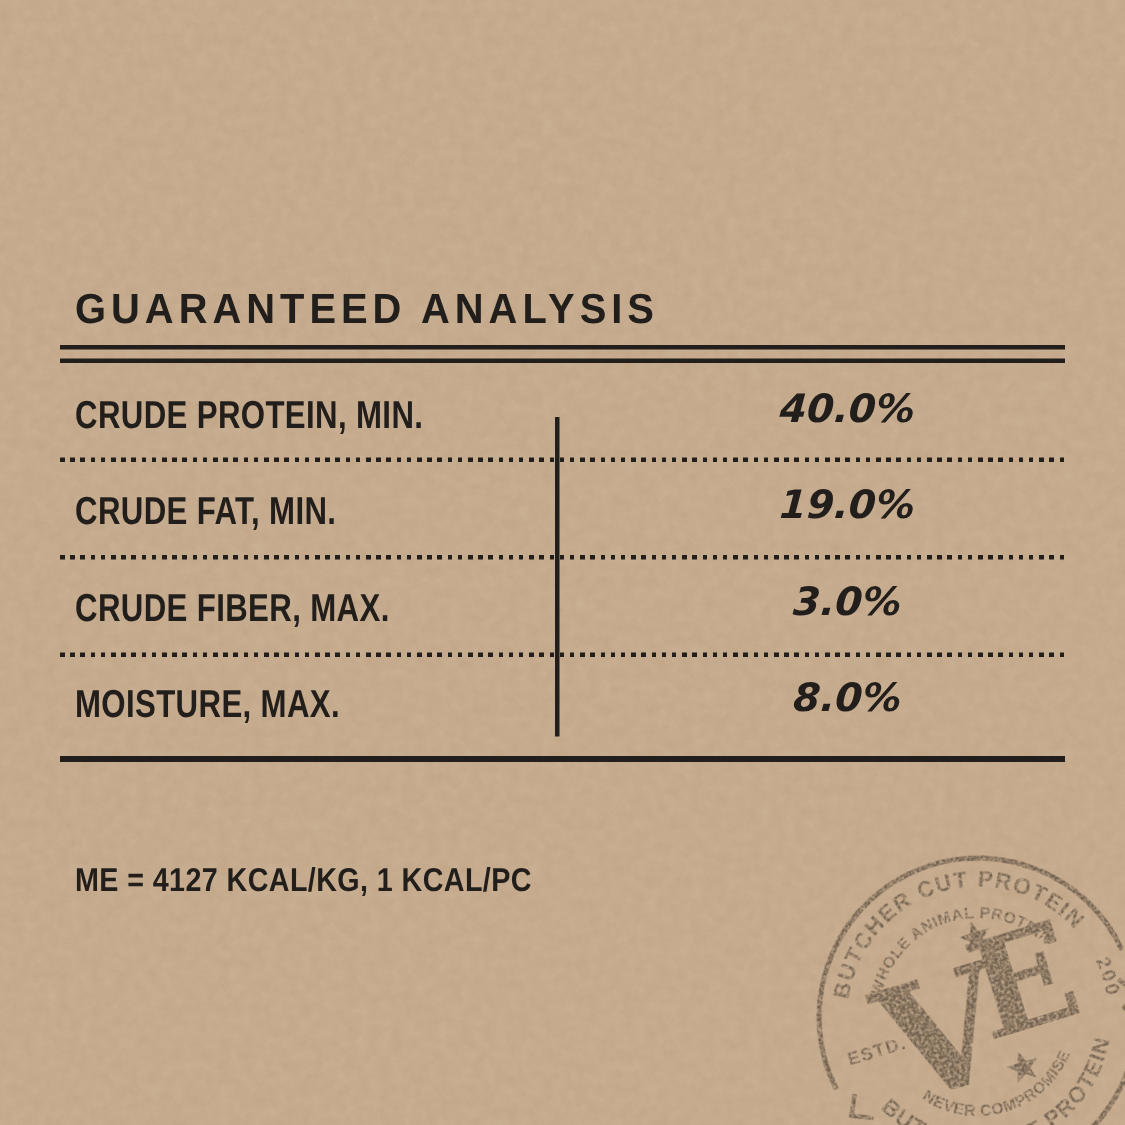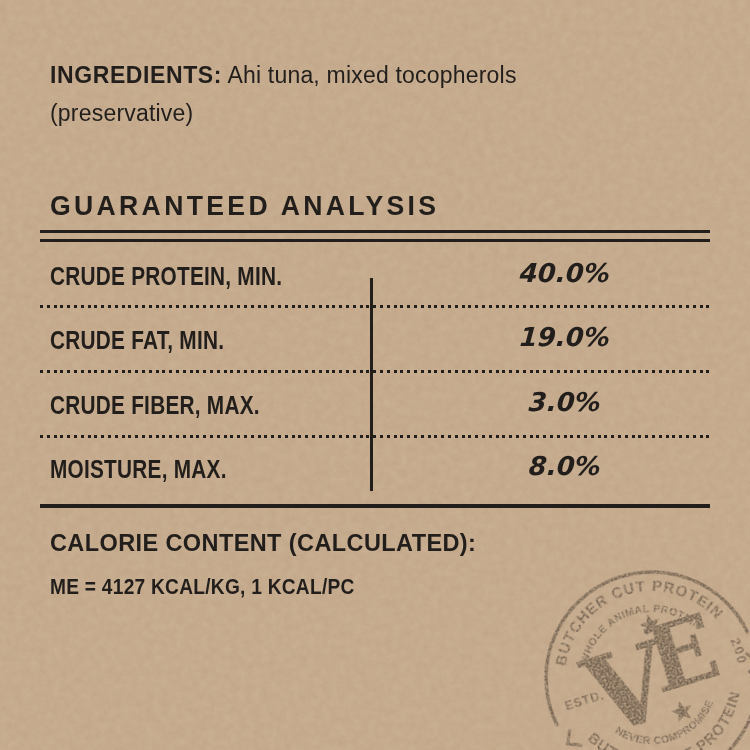--- a/index.html
+++ b/index.html
@@ -92,24 +92,20 @@
       <filter id="paperNoise2" x="0" y="0" width="100%" height="100%">
         <feTurbulence type="fractalNoise" baseFrequency="0.13" numOctaves="3" seed="11"></feTurbulence>
         <feColorMatrix type="matrix" values="0 0 0 0 0.95  0 0 0 0 0.87  0 0 0 0 0.74  0 0 0 0.35 0"></feColorMatrix>
       </filter>
     </defs>
     <rect width="750" height="750" fill="#c4a788"></rect>
     <rect width="750" height="750" filter="url(#paperNoise2)" opacity="0.5"></rect>
     <rect width="750" height="750" filter="url(#paperNoise)" opacity="0.22"></rect>
   </svg>
 
-  <div class="abs" id="ingredients">
-    <b>INGREDIENTS:</b>
-    <span>Ahi tuna, mixed tocopherols (preservative)</span>
-  </div>
 
   <div class="abs" id="ga-title">GUARANTEED ANALYSIS</div>
   <div class="abs dbl-line"></div>
 
   <div class="abs row-label" style="top:261px">CRUDE PROTEIN, MIN.</div>
   <div class="abs row-value" style="top:258px">40.0%</div>
   <div class="abs dot-line" style="top:305px"></div>
 
   <div class="abs row-label" style="top:325px">CRUDE FAT, MIN.</div>
   <div class="abs row-value" style="top:322px">19.0%</div>
@@ -118,21 +114,20 @@
   <div class="abs row-label" style="top:390px">CRUDE FIBER, MAX.</div>
   <div class="abs row-value" style="top:387px">3.0%</div>
   <div class="abs dot-line" style="top:435px"></div>
 
   <div class="abs row-label" style="top:454px">MOISTURE, MAX.</div>
   <div class="abs row-value" style="top:451px">8.0%</div>
 
   <div class="abs" id="col-divider"></div>
   <div class="abs solid-line"></div>
 
-  <div class="abs" id="cal-title">CALORIE CONTENT (CALCULATED):</div>
   <div class="abs" id="cal-details">ME = 4127 KCAL/KG, 1 KCAL/PC</div>
 
   <svg class="abs" id="stamp" width="420" height="420" viewBox="0 0 420 420" aria-hidden="true">
     <defs>
       <filter id="distress" x="-15%" y="-15%" width="130%" height="130%">
         <feTurbulence type="fractalNoise" baseFrequency="0.5" numOctaves="3" seed="7" result="n"></feTurbulence>
         <feColorMatrix in="n" type="matrix" values="0 0 0 0 0  0 0 0 0 0  0 0 0 0 0  0 0 0 1.9 -0.3" result="mask"></feColorMatrix>
         <feComposite in="SourceGraphic" in2="mask" operator="in"></feComposite>
       </filter>
       <path id="topTextPath" d="M 125.97 187.48 A 87 87 0 0 1 294.03 187.48"></path>

